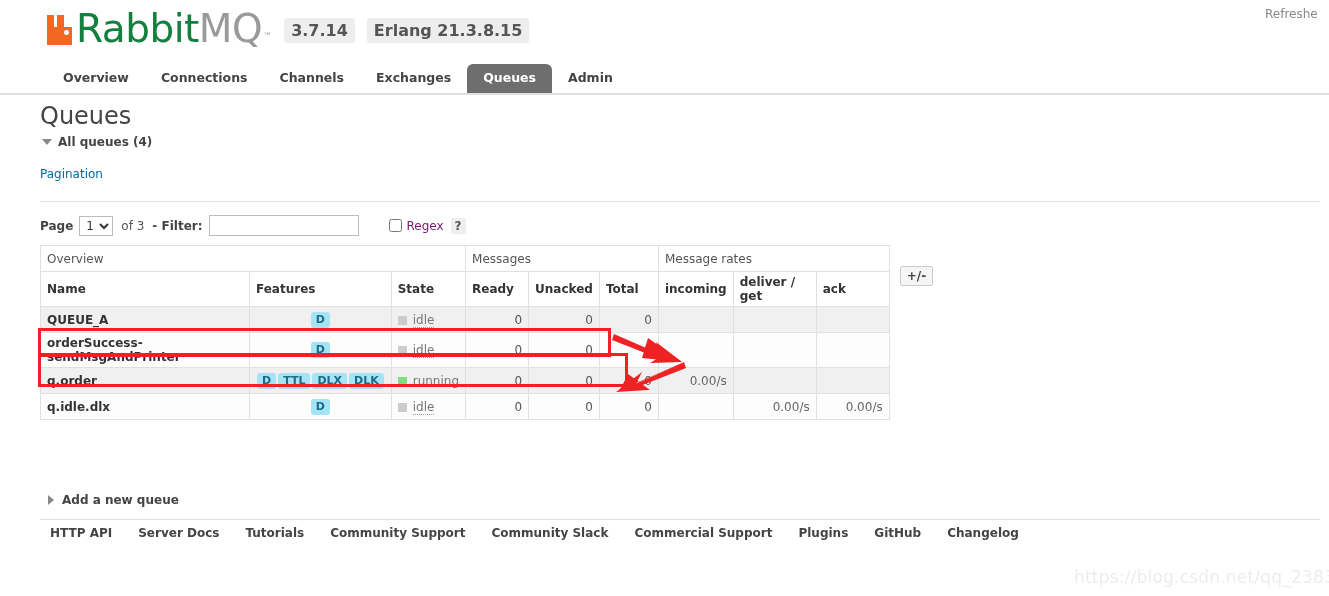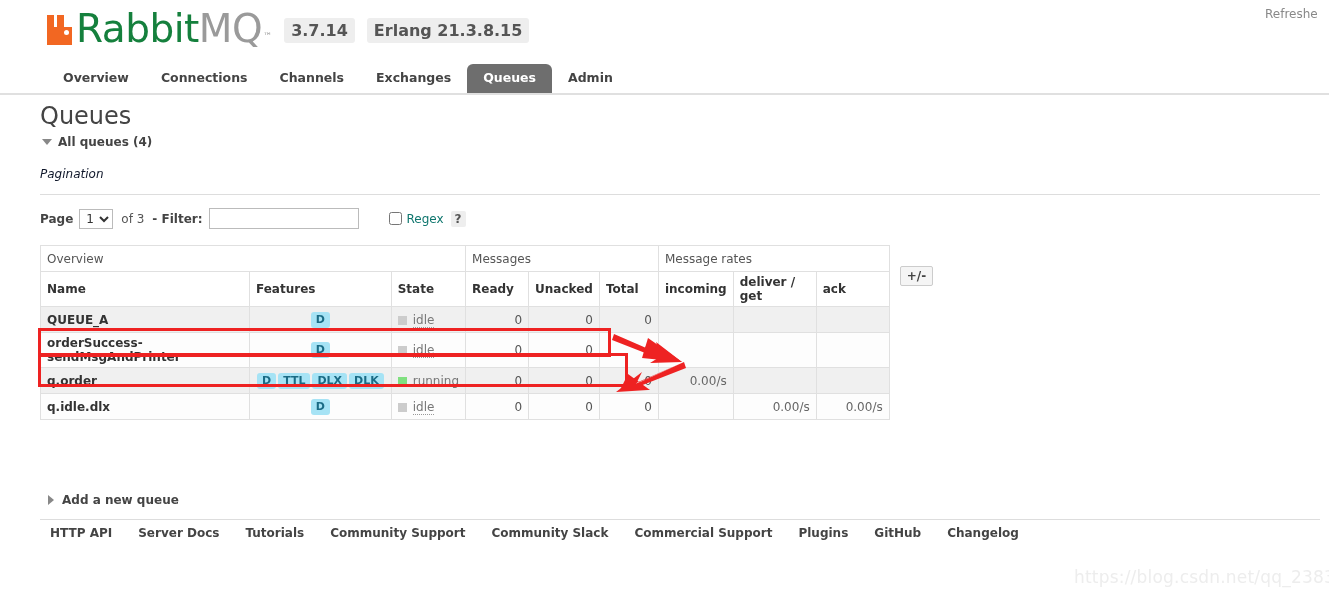--- a/index.html
+++ b/index.html
@@ -175,25 +175,24 @@
   }
 
   #pagination-section {
     position: absolute;
     left: 40px;
     top: 72px;
     width: 1280px;
   }
   .section-label {
     font-size: 12px;
-    color: #0f172a;
-    padding-bottom: 13px;
+    color: #0369a1;
+    padding-bottom: 20px;
     border-bottom: 1px solid #dddddd;
     width: 1280px;
-    font-style: italic;
   }
   #pagination-controls {
     margin-top: 13px;
     display: flex;
     align-items: center;
     font-size: 12px;
     color: #444;
   }
   #pagination-controls .lbl {
     font-weight: bold;
@@ -225,21 +224,21 @@
     font-size: 12px;
     font-family: "DejaVu Sans", "Liberation Sans", sans-serif;
     padding: 2px 4px;
   }
   #regex-checkbox {
     margin-left: 30px;
     margin-right: 5px;
     width: 13px; height: 13px;
   }
   .regex-label {
-    color: #0f766e;
+    color: #701a75;
     margin-right: 7px;
   }
   .help-q {
     background: #eeeeee;
     color: #555;
     font-weight: bold;
     padding: 1px 4px;
     border-radius: 2px;
     cursor: pointer;
   }

